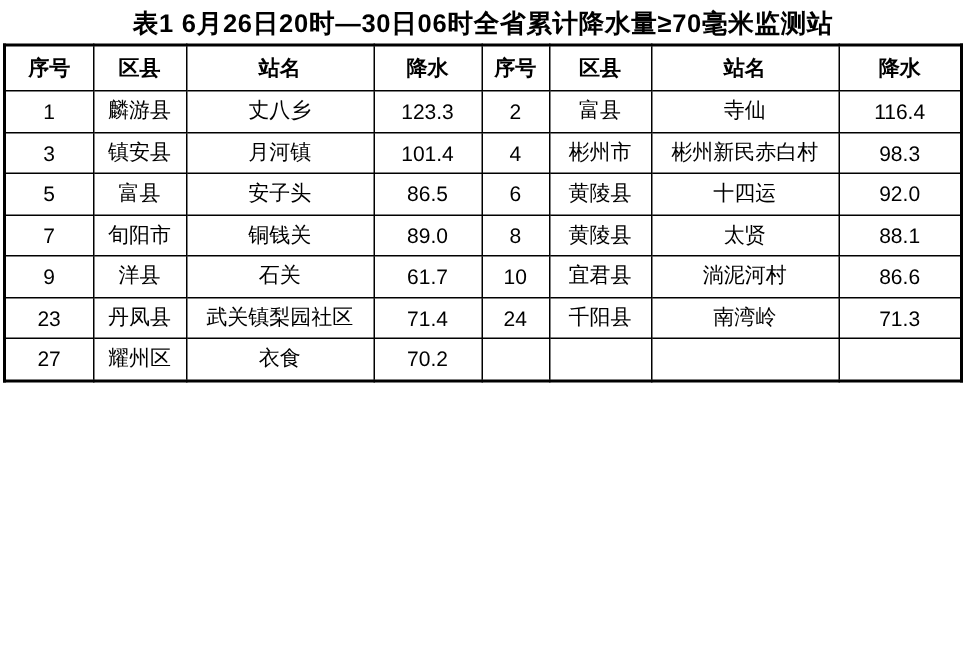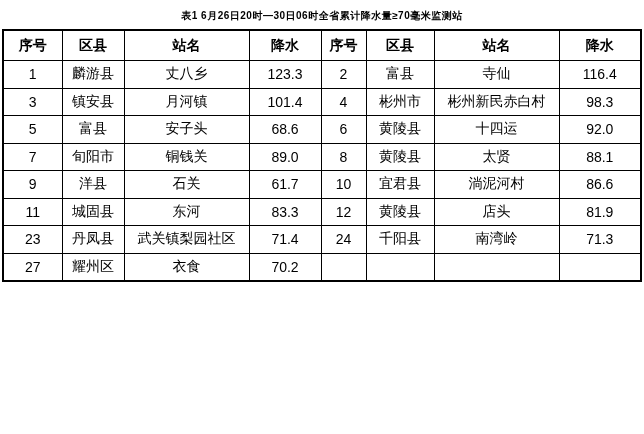--- a/index.html
+++ b/index.html
@@ -10,21 +10,21 @@
   body {
     width: 644px;
     height: 434px;
     font-family: "Liberation Sans", "DejaVu Sans", sans-serif;
     color: #000000;
     overflow: hidden;
   }
   .doc-title {
     text-align: center;
     font-weight: bold;
-    font-size: 10px;
+    font-size: 17px;
     line-height: 18px;
     padding-top: 7px;
     letter-spacing: 0.5px;
     color: #000000;
   }
   table.rain-table {
     border-collapse: collapse;
     table-layout: fixed;
     width: 638px;
     margin: 4px auto 0 auto;
@@ -97,21 +97,21 @@
         <td>101.4</td>
         <td>4</td>
         <td>彬州市</td>
         <td>彬州新民赤白村</td>
         <td>98.3</td>
       </tr>
       <tr>
         <td>5</td>
         <td>富县</td>
         <td>安子头</td>
-        <td>68.6</td>
+        <td>86.5</td>
         <td>6</td>
         <td>黄陵县</td>
         <td>十四运</td>
         <td>92.0</td>
       </tr>
       <tr>
         <td>7</td>
         <td>旬阳市</td>
         <td>铜钱关</td>
         <td>89.0</td>
@@ -124,30 +124,20 @@
         <td>9</td>
         <td>洋县</td>
         <td>石关</td>
         <td>61.7</td>
         <td>10</td>
         <td>宜君县</td>
         <td>淌泥河村</td>
         <td>86.6</td>
       </tr>
       <tr>
-        <td>11</td>
-        <td>城固县</td>
-        <td>东河</td>
-        <td>83.3</td>
-        <td>12</td>
-        <td>黄陵县</td>
-        <td>店头</td>
-        <td>81.9</td>
-      </tr>
-      <tr>
         <td>23</td>
         <td>丹凤县</td>
         <td>武关镇梨园社区</td>
         <td>71.4</td>
         <td>24</td>
         <td>千阳县</td>
         <td>南湾岭</td>
         <td>71.3</td>
       </tr>
       <tr>

